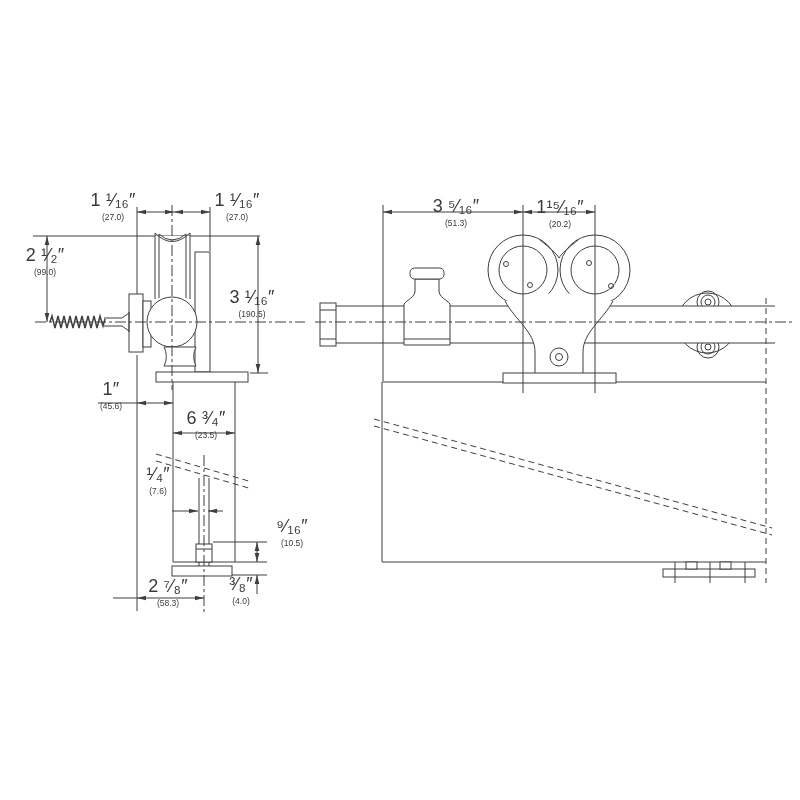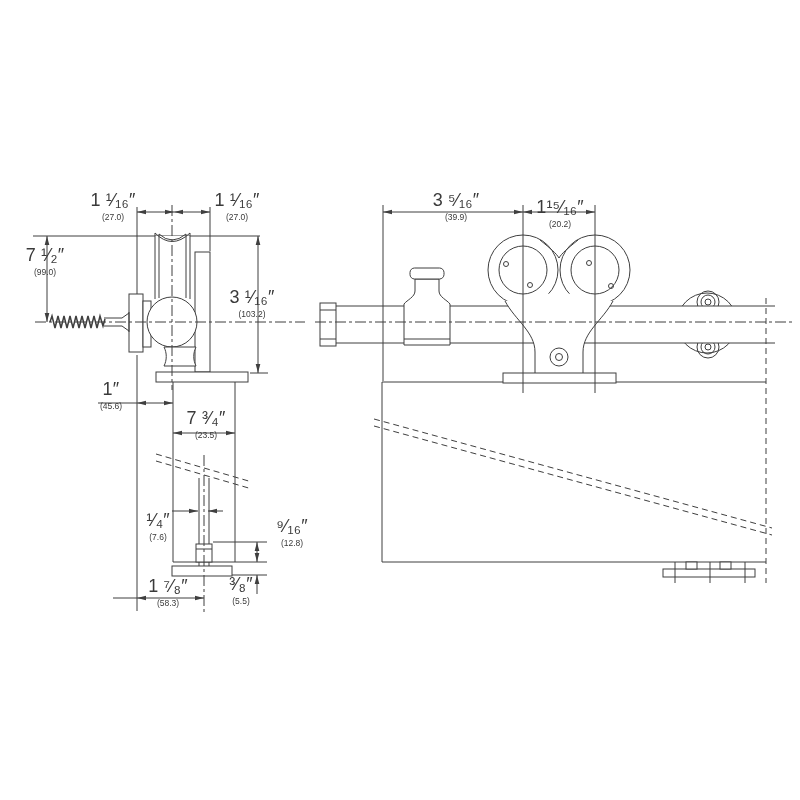--- a/index.html
+++ b/index.html
@@ -191,53 +191,53 @@
 
 <div class="dim" style="left:113px;top:206px">
       <span class="v">1 ¹⁄₁₆″</span>
       <span class="m">(27.0)</span>
     </div>
 <div class="dim" style="left:237px;top:206px">
       <span class="v">1 ¹⁄₁₆″</span>
       <span class="m">(27.0)</span>
     </div>
 <div class="dim" style="left:45px;top:261px">
-      <span class="v">7 ¹⁄₂″</span>
+      <span class="v">2 ¹⁄₂″</span>
       <span class="m">(99.0)</span>
     </div>
 <div class="dim" style="left:252px;top:303px">
       <span class="v">3 ¹⁄₁₆″</span>
-      <span class="m">(103.2)</span>
+      <span class="m">(190.5)</span>
     </div>
 <div class="dim" style="left:111px;top:395px">
       <span class="v">1″</span>
       <span class="m">(45.6)</span>
     </div>
 <div class="dim" style="left:206px;top:424px">
-      <span class="v">7 ³⁄₄″</span>
+      <span class="v">6 ³⁄₄″</span>
       <span class="m">(23.5)</span>
     </div>
-<div class="dim" style="left:158px;top:526px">
+<div class="dim" style="left:158px;top:480px">
       <span class="v">¹⁄₄″</span>
       <span class="m">(7.6)</span>
     </div>
 <div class="dim" style="left:292px;top:532px">
       <span class="v">⁹⁄₁₆″</span>
-      <span class="m">(12.8)</span>
+      <span class="m">(10.5)</span>
     </div>
 <div class="dim" style="left:168px;top:592px">
-      <span class="v">1 ⁷⁄₈″</span>
+      <span class="v">2 ⁷⁄₈″</span>
       <span class="m">(58.3)</span>
     </div>
 <div class="dim" style="left:241px;top:590px">
       <span class="v">³⁄₈″</span>
-      <span class="m">(5.5)</span>
-    </div>
-<div class="dim" style="left:456px;top:206px">
+      <span class="m">(4.0)</span>
+    </div>
+<div class="dim" style="left:456px;top:212px">
       <span class="v">3 ⁵⁄₁₆″</span>
-      <span class="m">(39.9)</span>
+      <span class="m">(51.3)</span>
     </div>
 <div class="dim" style="left:560px;top:213px">
       <span class="v">1¹⁵⁄₁₆″</span>
       <span class="m">(20.2)</span>
     </div>
 
 </div>
 
 </body></html>

